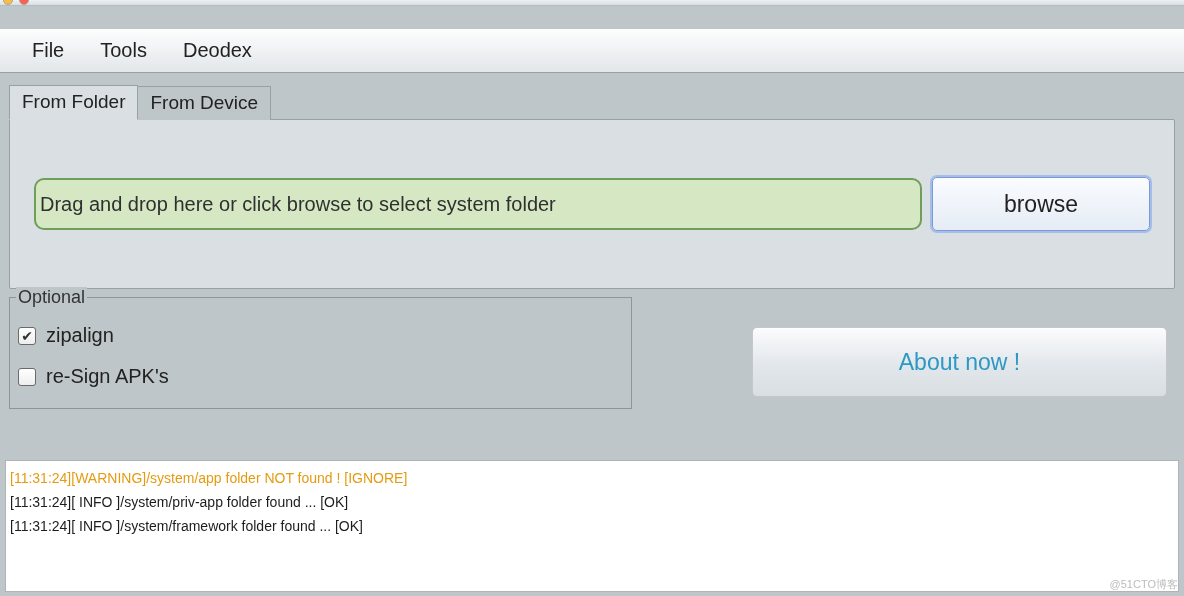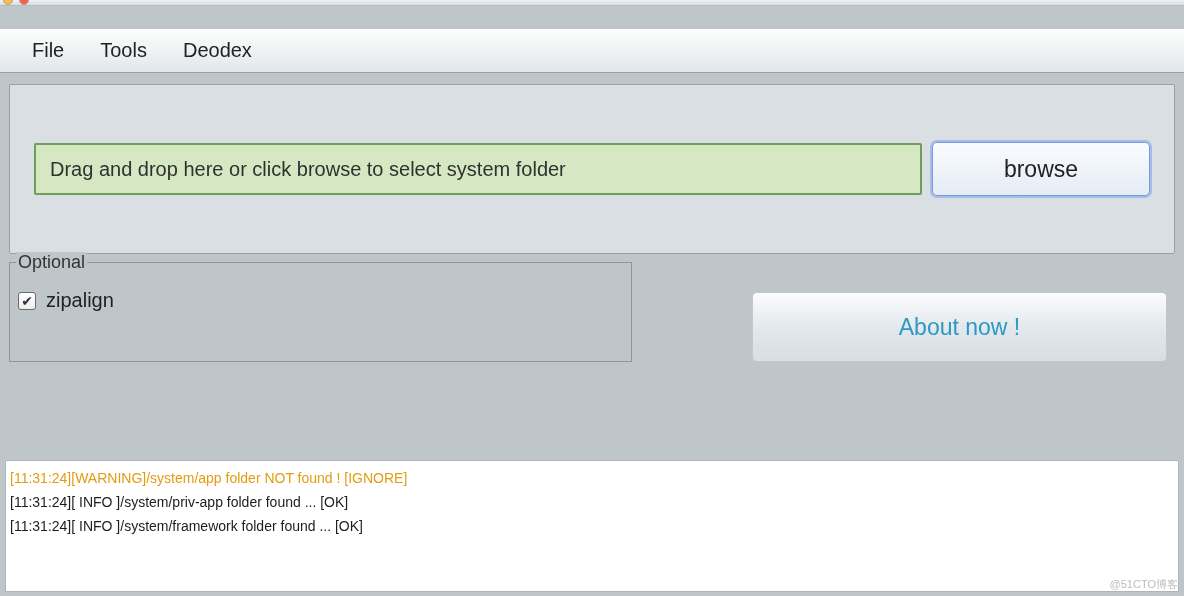--- a/index.html
+++ b/index.html
@@ -65,25 +65,25 @@
     margin-top:-1px;
     display:flex;
     align-items:center;
     padding:0 24px;
     gap:10px;
   }
   .drop-zone{
     flex:1;
     background:#d6e8c3;
     border:2px solid #6f9d5a;
-    border-radius:2px;
+    border-radius:10px;
     height:52px;
     display:flex;
     align-items:center;
-    padding-left:14px;
+    padding-left:4px;
     font-size:20px;
     color:#303030;
   }
   .browse-btn{
     width:218px;
     height:54px;
     font-size:23px;
     color:#222;
     background:linear-gradient(#fafcff,#e5ecf5);
     border:1px solid #7a9bd4;
@@ -170,35 +170,43 @@
   </span>
 </div>
 
 <div class="menu-bar">
   <div class="menu-item">File</div>
   <div class="menu-item">Tools</div>
   <div class="menu-item">Deodex</div>
 </div>
 
 <div class="tabs-area">
+  <div class="tab-strip">
+    <div class="tab active">From Folder</div>
+    <div class="tab">From Device</div>
+  </div>
   <div class="tab-panel">
     <div class="drop-zone">Drag and drop here or click browse to select system folder</div>
     <div class="browse-btn">browse</div>
   </div>
 </div>
 
 <div class="mid-row">
   <div class="optional-field">
     <div class="optional-legend">Optional</div>
 
     <div class="check-row">
       <span class="chk">✔</span>
       <span>zipalign</span>
     </div>
 
+    <div class="check-row">
+      <span class="chk"></span>
+      <span>re-Sign APK's</span>
+    </div>
   </div>
 
   <div class="deodex-btn">About now !</div>
 </div>
 
 <div class="log-panel">
   <div class="log-line log-WARNING">[11:31:24][WARNING]/system/app folder NOT found ! [IGNORE]</div>
   <div class="log-line log-INFO">[11:31:24][ INFO  ]/system/priv-app folder found ... [OK]</div>
   <div class="log-line log-INFO">[11:31:24][ INFO  ]/system/framework folder found ... [OK]</div>
 </div>

